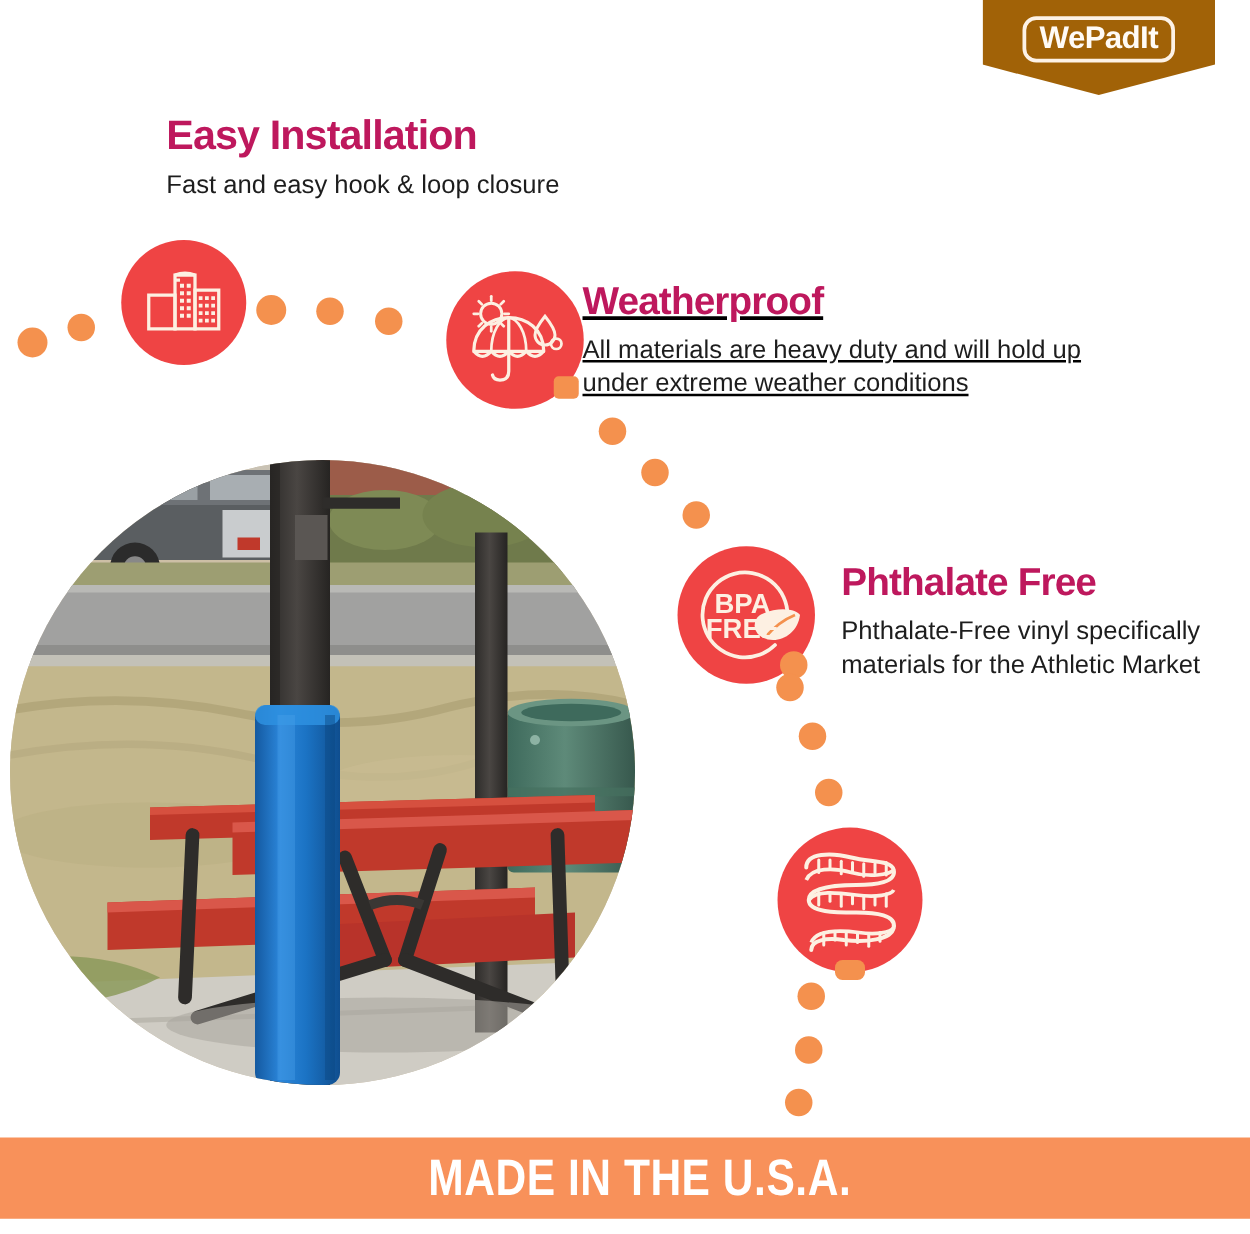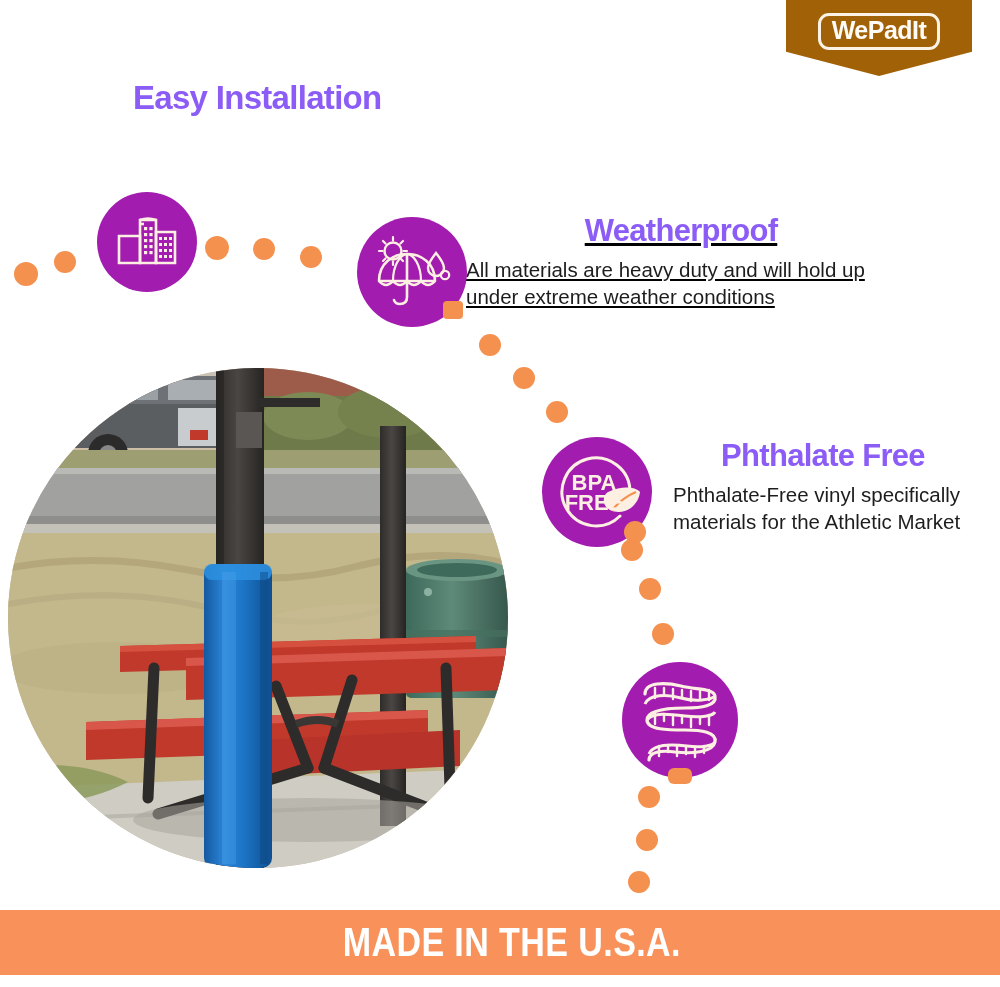--- a/index.html
+++ b/index.html
@@ -45,46 +45,45 @@
     color: #FFFBF6;
     letter-spacing: -0.5px;
     white-space: nowrap;
   }
 
   
   .feature { position: absolute; }
   .feature .f-title {
     font-size: 31px;
     font-weight: bold;
-    color: #8b5cf6;
+    color: #be185d;
     letter-spacing: -0.7px;
     line-height: 1.12;
-    margin: 2px 0 7px 0;
+    margin: 12px 0 7px 0;
     white-space: nowrap;
-    text-align: center;
   }
   .feature .f-desc {
     font-size: 20.5px;
     color: #1d1d1d;
     line-height: 1.33;
     margin: 0;
     font-weight: normal;
   }
 
   #feature-install { left: 133px; top: 78px; }
   #feature-install .f-title { font-size: 33px; }
   #feature-weather { left: 466px; top: 212px; width: 430px; text-decoration: underline; }
   #feature-phthalate { left: 673px; top: 437px; width: 300px; }
   #feature-fit { left: 748px; top: 672px; width: 240px; }
 
   
   .icon-circle {
     position: absolute;
     border-radius: 50%;
-    background: #a21caf;
+    background: #ef4444;
     display: flex;
     align-items: center;
     justify-content: center;
   }
   #icon-install { left: 97px; top: 192px; width: 100px; height: 100px; }
   #icon-weather { left: 357px; top: 217px; width: 110px; height: 110px; }
   #icon-bpa     { left: 542px; top: 437px; width: 110px; height: 110px; }
   #icon-fit     { left: 622px; top: 662px; width: 116px; height: 116px; }
 
   
@@ -142,20 +141,21 @@
 <div id="page">
 
   <div class="brand-banner">
     <div class="brand-plate">
       <span class="brand-text">WePadIt</span>
     </div>
   </div>
 
   <div class="feature" id="feature-install">
     <p class="f-title">Easy Installation</p>
+    <p class="f-desc">Fast and easy hook &amp; loop closure</p>
   </div>
 
   <div class="icon-circle" id="icon-install">
     <svg width="62" height="52" viewBox="0 0 62 52" fill="none">
 
       <path d="M3 20 H24 V47 H3 Z" stroke="#FDF0E2" stroke-width="2.6" fill="none"></path>
 
       <path d="M24 4 H40 V47 H24 Z" stroke="#FDF0E2" stroke-width="2.6" fill="none"></path>
       <path d="M24 8 h4 v0" stroke="#FDF0E2" stroke-width="2.6"></path>
 

